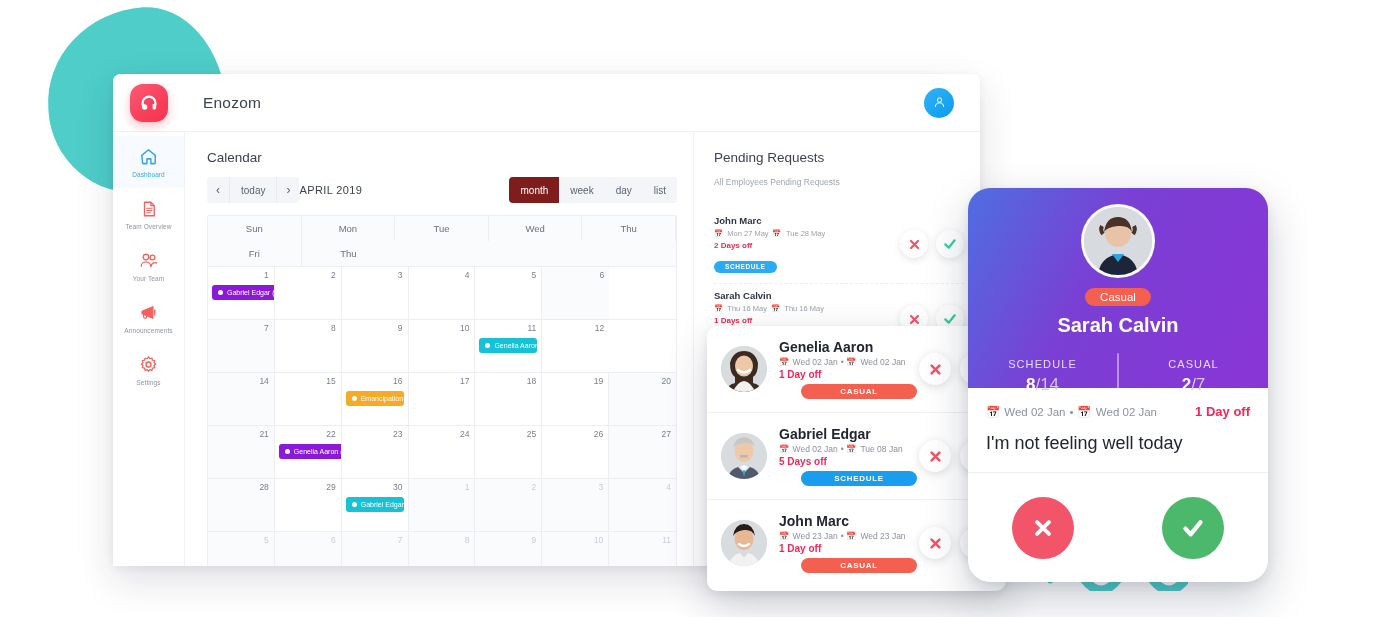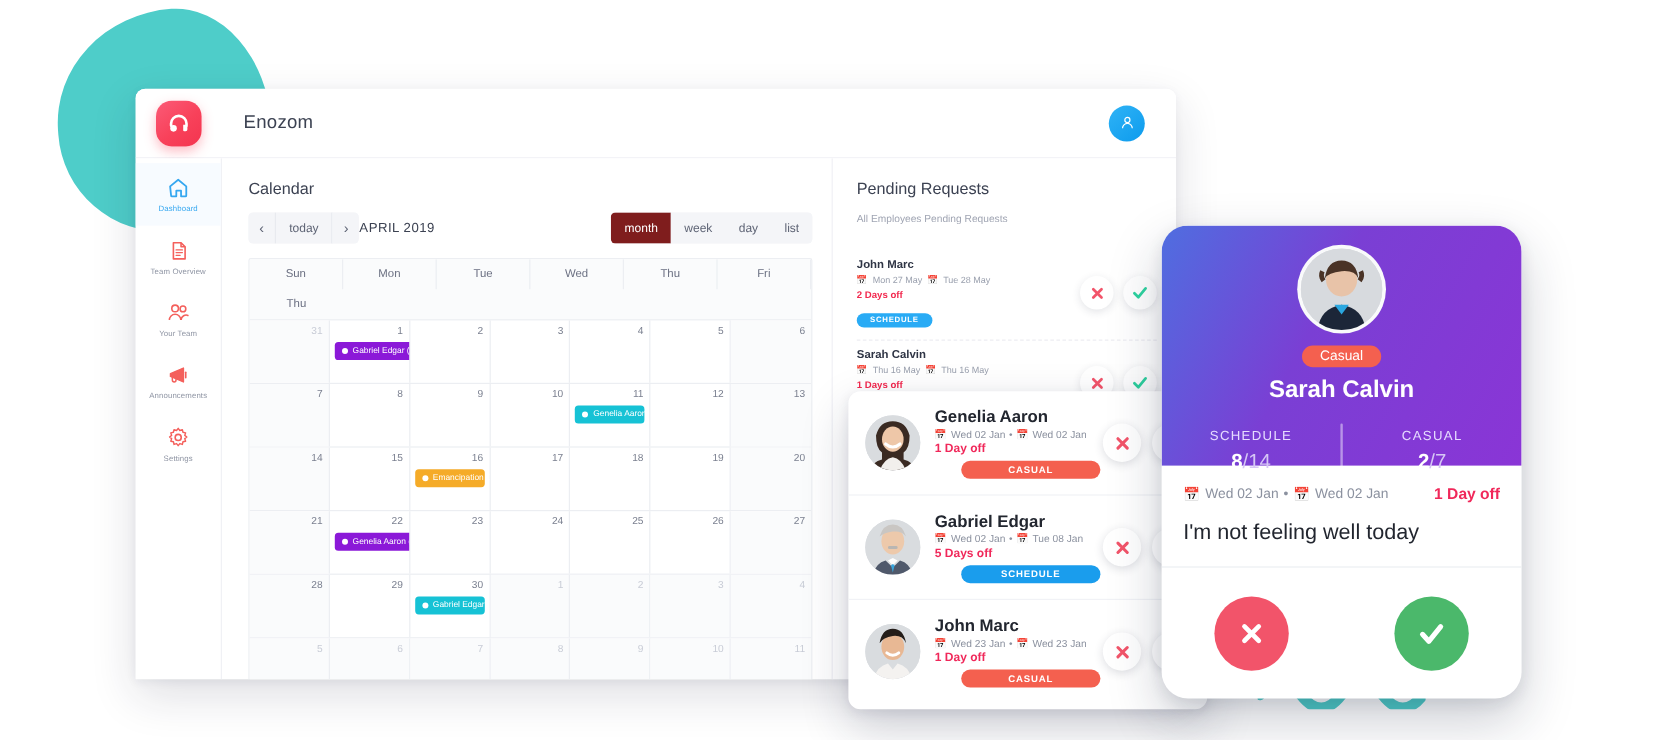--- a/index.html
+++ b/index.html
@@ -83,21 +83,21 @@
   .cal-month { flex:1; text-align:left; font-size:11px; color:#3c4252; letter-spacing:.4px; }
   .view-group { display:flex; border-radius:4px; overflow:hidden; background:#f4f5f8; }
   .view-btn {
     background:#f4f5f8; border:none; color:#5d6374; font-size:10px;
     padding: 0 11px; height: 26px; cursor:pointer;
     font-family:"Liberation Sans",sans-serif;
   }
   .view-btn.active { background:#7f1d1d; color:#fff; }
 
   .cal-grid { border:1px solid #eceef2; border-radius:2px; overflow:hidden; }
-  .cal-head { display:grid; grid-template-columns: repeat(6,1fr); background:#fafbfc; }
+  .cal-head { display:grid; grid-template-columns: repeat(5,1fr); background:#fafbfc; }
   .cal-head div {
     text-align:center; font-size:9.5px; color:#6b7082; padding: 7px 0;
     border-right:1px solid #eceef2;
   }
   .cal-head div:last-child { border-right:none; }
   .cal-week { display:grid; grid-template-columns: repeat(7,1fr); border-top:1px solid #eceef2; }
   .cal-cell {
     height: 52px; border-right:1px solid #eceef2; position:relative;
     padding: 3px 5px 0 4px; overflow:hidden;
   }
@@ -320,23 +320,20 @@
               <div>Sun</div>
               <div>Mon</div>
               <div>Tue</div>
               <div>Wed</div>
               <div>Thu</div>
               <div>Fri</div>
               <div>Thu</div>
             </div>
             <div id="cal-weeks">
                 <div class="cal-week">
-                  <div class="cal-cell weekend other">
-                    <span class="daynum">31</span>
-                  </div>
                   <div class="cal-cell">
                     <span class="daynum">1</span>
                     <div class="chip" style="background: rgb(139, 25, 216); width: 148px;">
                       <span class="dot"></span>
                       <span>Gabriel Edgar ( Schedule )</span>
                     </div>
                   </div>
                   <div class="cal-cell">
                     <span class="daynum">2</span>
                   </div>
@@ -368,23 +365,20 @@
                   </div>
                   <div class="cal-cell">
                     <span class="daynum">11</span>
                     <div class="chip" style="background: rgb(22, 194, 213); width: 58px;">
                       <span class="dot"></span>
                       <span>Genelia Aaron ( Casual )</span>
                     </div>
                   </div>
                   <div class="cal-cell">
                     <span class="daynum">12</span>
-                  </div>
-                  <div class="cal-cell weekend">
-                    <span class="daynum">13</span>
                   </div>
                 </div>
                 <div class="cal-week">
                   <div class="cal-cell weekend">
                     <span class="daynum">14</span>
                   </div>
                   <div class="cal-cell">
                     <span class="daynum">15</span>
                   </div>
                   <div class="cal-cell">

